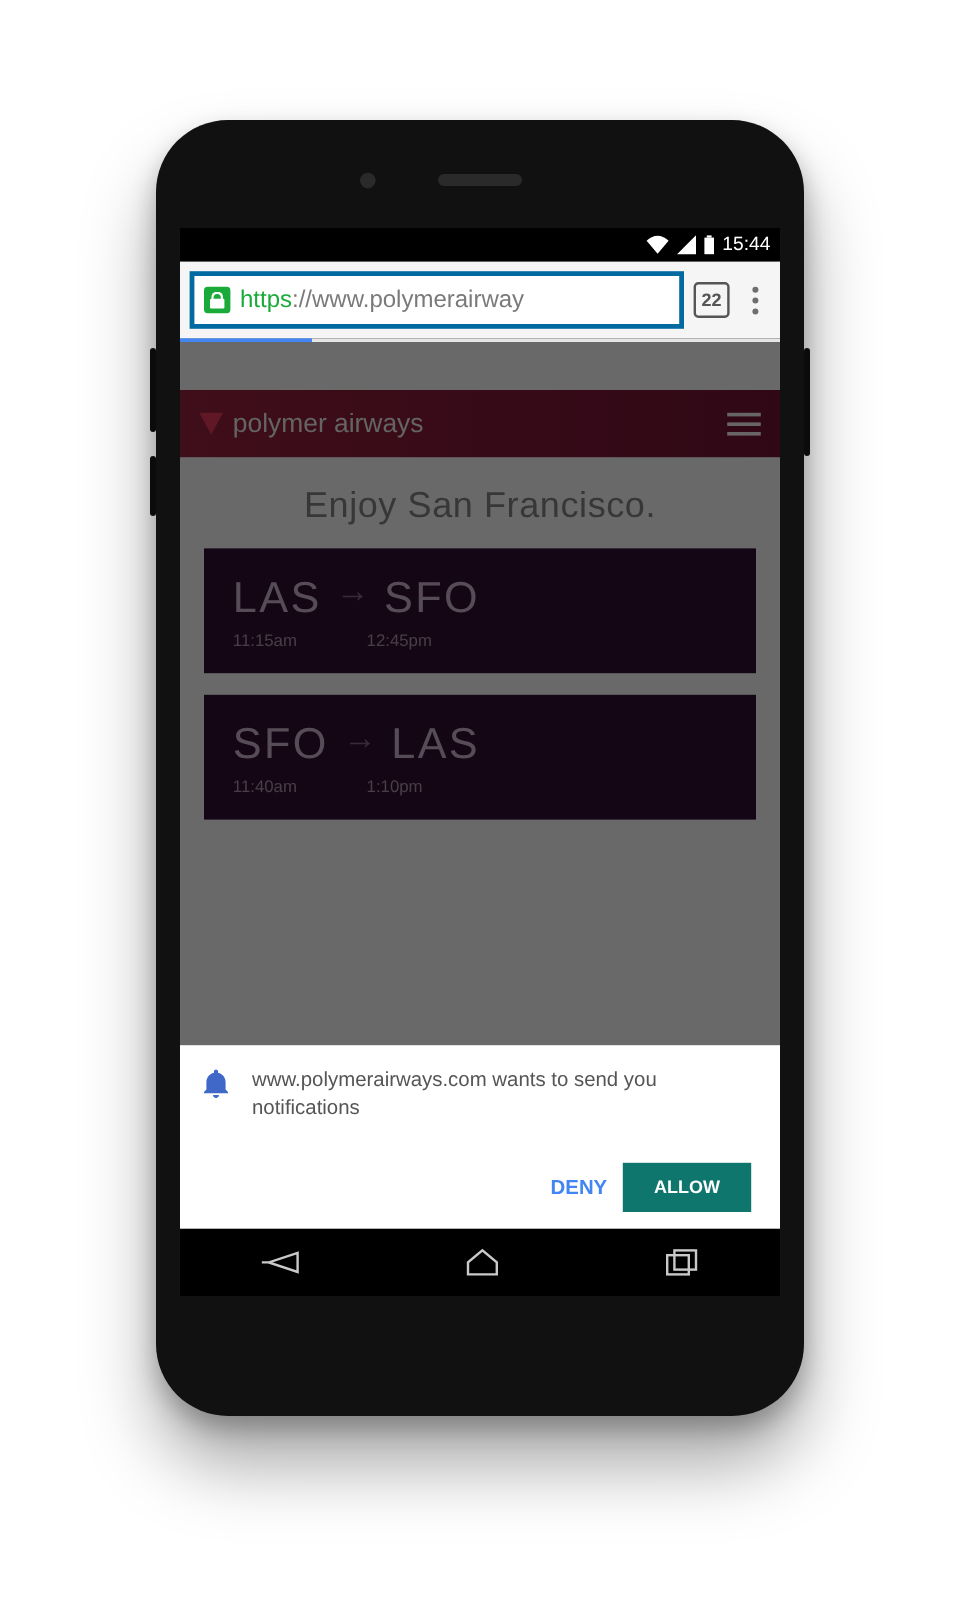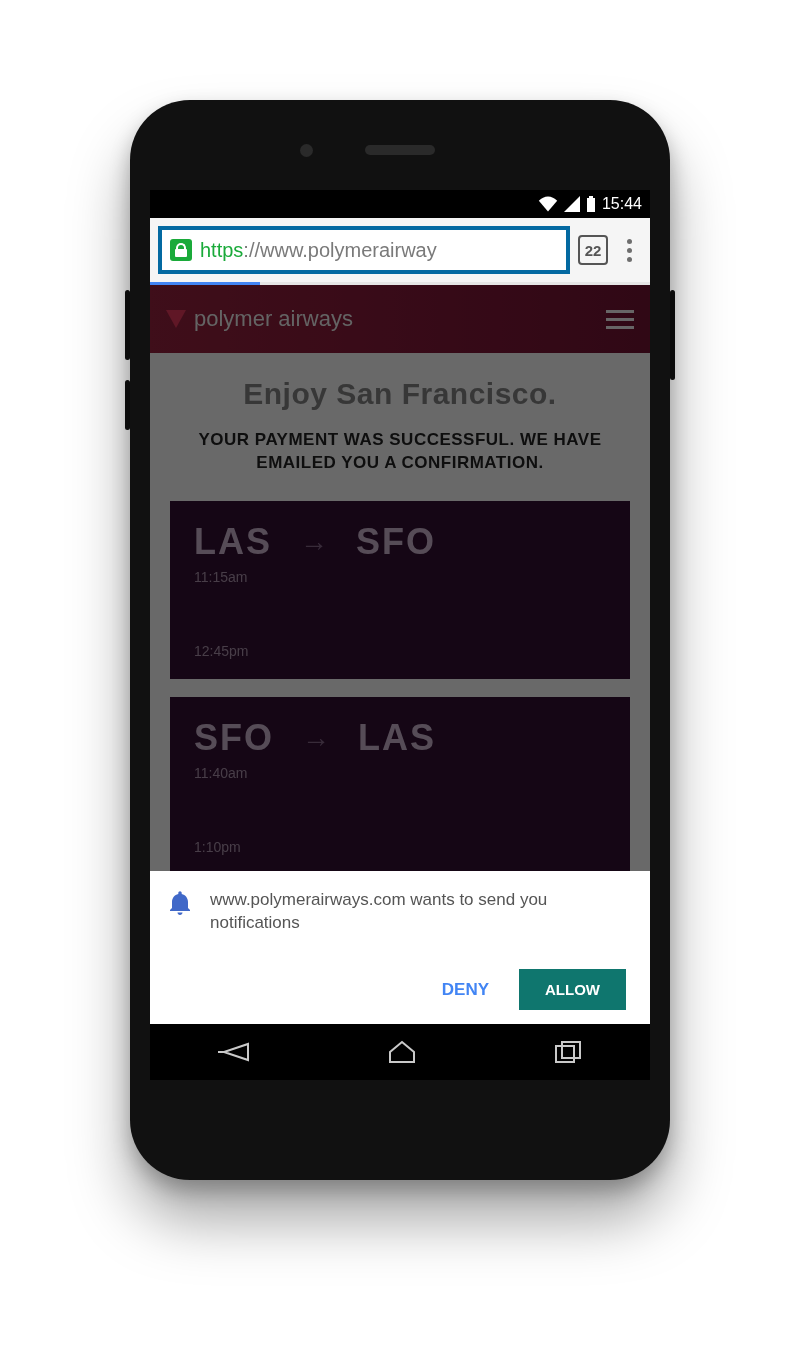--- a/index.html
+++ b/index.html
@@ -133,74 +133,75 @@
   
   .page {
     position: relative;
     height: calc(100% - 28px - 64px - 3px - 56px);
     background: #e8e8e9;
   }
   .page-inner{
     position:absolute; inset:0;
   }
   .app-header{
-    height:68px;
+    height:56px;
     background: linear-gradient(to right, #8c1f3a, #6b1230);
     display:flex; align-items:center; justify-content:space-between;
     padding: 0 16px;
     color:#ddd;
+    margin-top:40px;
   }
   .brand { display:flex; align-items:center; gap:8px; font-size:22px; }
   .brand-tri {
     width:0; height:0;
     border-left:10px solid transparent;
     border-right:10px solid transparent;
     border-top:18px solid #e63a5b;
     opacity:.8;
   }
   .burger { display:flex; flex-direction:column; gap:5px; }
   .burger span{ width:28px; height:3px; background:#e5dfe2; }
   .page-body{
     padding: 24px 20px;
     text-align:center;
   }
   .hero {
-    color:#7b7b7b; font-size:30px; margin-bottom:18px; letter-spacing:0.5px;font-weight:bold;
+    color:#7b7b7b; font-size:30px; margin-bottom:18px; letter-spacing:0.5px;
   }
   .confirm {
     color:#1f1f1f; font-weight:700; font-size:17px; letter-spacing:0.5px;
     line-height:1.35; margin-bottom:26px;
   }
   .flight-card{
     background:#2f0f30;
     text-align:left;
     padding:20px 24px;
     margin-bottom:18px;
   }
-  .fc-row{ display:flex; align-items:center; gap:28px;font-weight:bold;}
+  .fc-row{ display:flex; gap:12px;}
   .ap { color:#bfa9c1; font-size:36px; letter-spacing:2px; }
   .arrow { color:#7d5f7f; font-size:28px; }
-  .times{ display:flex; gap:58px; margin-top:6px;flex-direction:column;}
+  .times{ display:flex; gap:58px; margin-top:6px;}
   .t { color:#9f889f; font-size:14px; }
   
   .dim {
     position:absolute; inset:0;
     background: rgba(0,0,0,0.55);
   }
   
   .perm {
     position:absolute; left:0; right:0; bottom:0;
     background:#fff;
     padding: 18px 24px 14px 18px;
   }
   .perm-top{ display:flex; gap:18px; align-items:flex-start;}
   .bell { flex:0 0 auto; }
   .perm-text{ color:#555; font-size:17px; line-height:1.35; }
   .perm-actions{
-    display:flex; justify-content:flex-end; gap:24px;
+    display:flex; justify-content:flex-end; gap:7px;
     margin-top:34px; align-items:center;
   }
   .btn-deny{
     color:#4285f4; font-weight:600; font-size:17px;
     padding:10px 6px; background:none; border:none;
   }
   .btn-allow{
     background:#0f766e; color:#fff; font-weight:600; font-size:15px;
     padding:12px 26px; border:none;
   }
@@ -260,21 +261,20 @@
             <span>polymer airways</span>
           </div>
           <div class="burger">
             <span></span>
               <span></span>
               <span></span>
           </div>
         </div>
         <div class="page-body">
           <div class="hero">Enjoy San Francisco.</div>
-          <div class="confirm">YOUR PAYMENT WAS SUCCESSFUL. WE HAVE EMAILED YOU A CONFIRMATION.</div>
 
           <div class="flight-card">
             <div class="fc-row">
               <span class="ap">LAS</span>
               <span class="arrow">→</span>
               <span class="ap">SFO</span>
             </div>
             <div class="times">
               <span class="t">11:15am</span>
               <span class="t">12:45pm</span>

